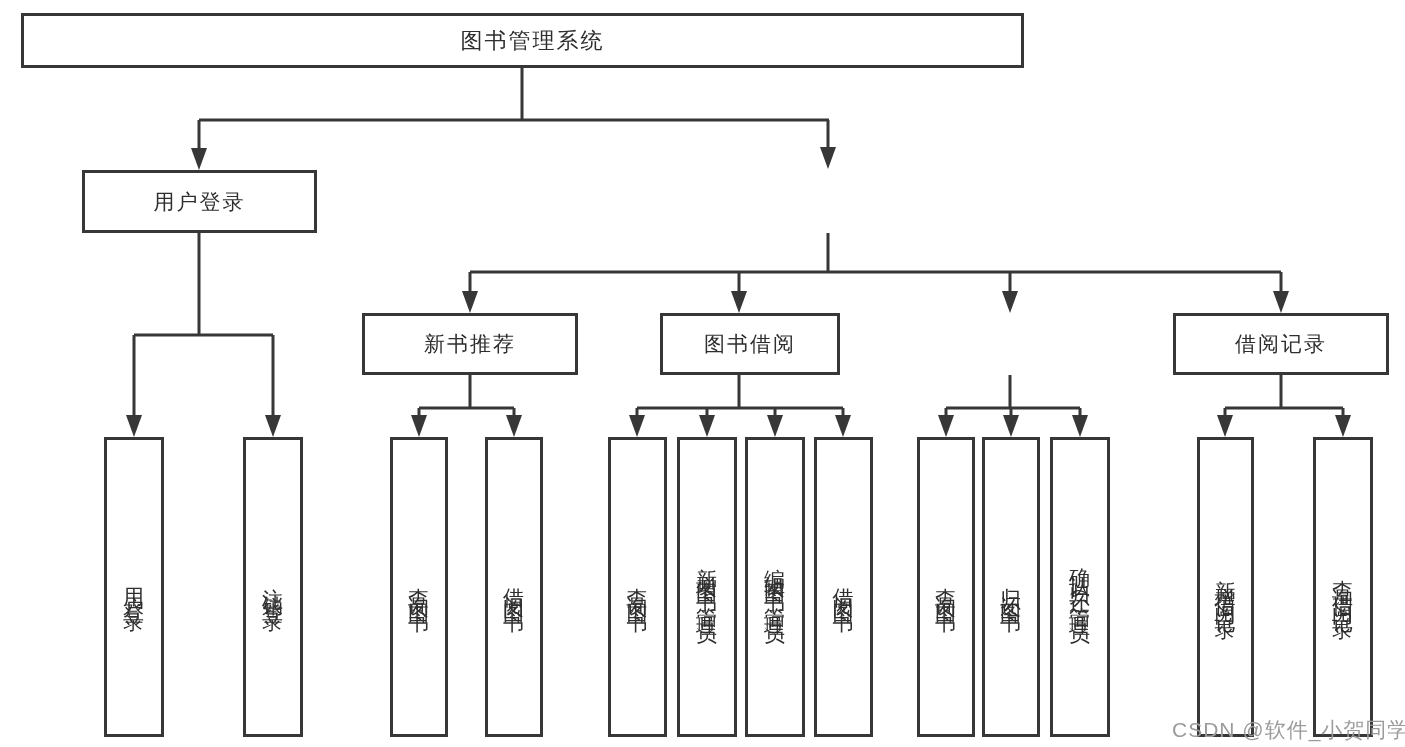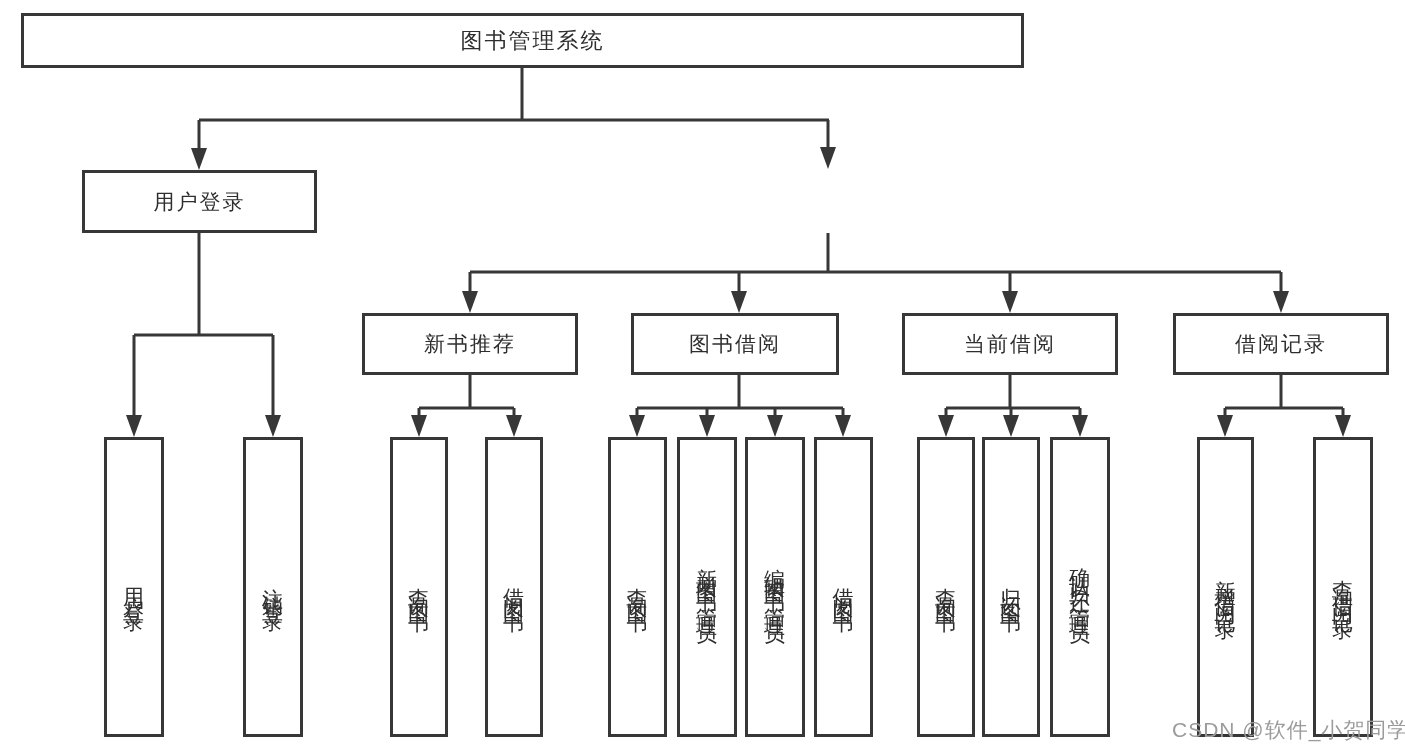--- a/index.html
+++ b/index.html
@@ -96,22 +96,21 @@
       <path class="arrow" d="M1217 415 H1233 L1225 437 Z"></path>
       <path class="arrow" d="M1335 415 H1351 L1343 437 Z"></path>
     </g>
   </svg>
 
   <div class="box root" style="left:21px;top:13px;width:1003px;height:55px;">图书管理系统</div>
 
   <div class="box" style="left:82px;top:170px;width:235px;height:63px;">用户登录</div>
 
   <div class="box" style="left:362px;top:313px;width:216px;height:62px;">新书推荐</div>
-  <div class="box" style="left:631px;top:313px;width:208px;height:62px;">图书借阅</div>
-  <div class="box" style="left:902px;top:313px;width:216px;height:62px;">当前借阅</div>
+  <div class="box" style="left:660px;top:313px;width:180px;height:62px;">图书借阅</div>
   <div class="box" style="left:1173px;top:313px;width:216px;height:62px;">借阅记录</div>
 
   <div class="vbox" style="left:104px;top:437px;width:60px;height:300px;">
     <span>用户登录</span>
   </div>
   <div class="vbox" style="left:243px;top:437px;width:60px;height:300px;">
     <span>注销登录</span>
   </div>
 
   <div class="vbox" style="left:390px;top:437px;width:58px;height:300px;">

